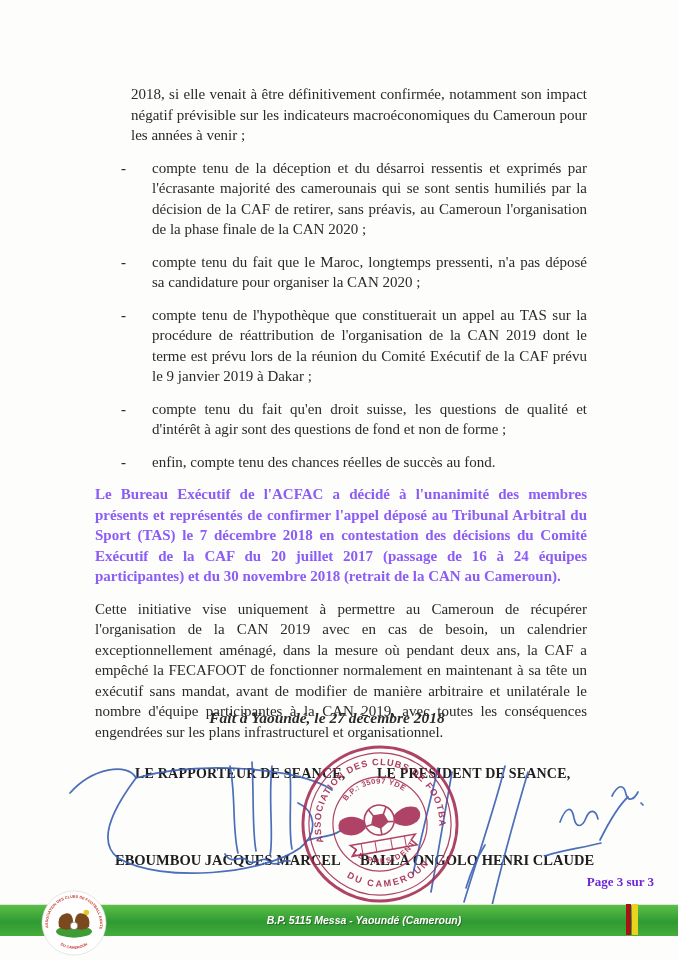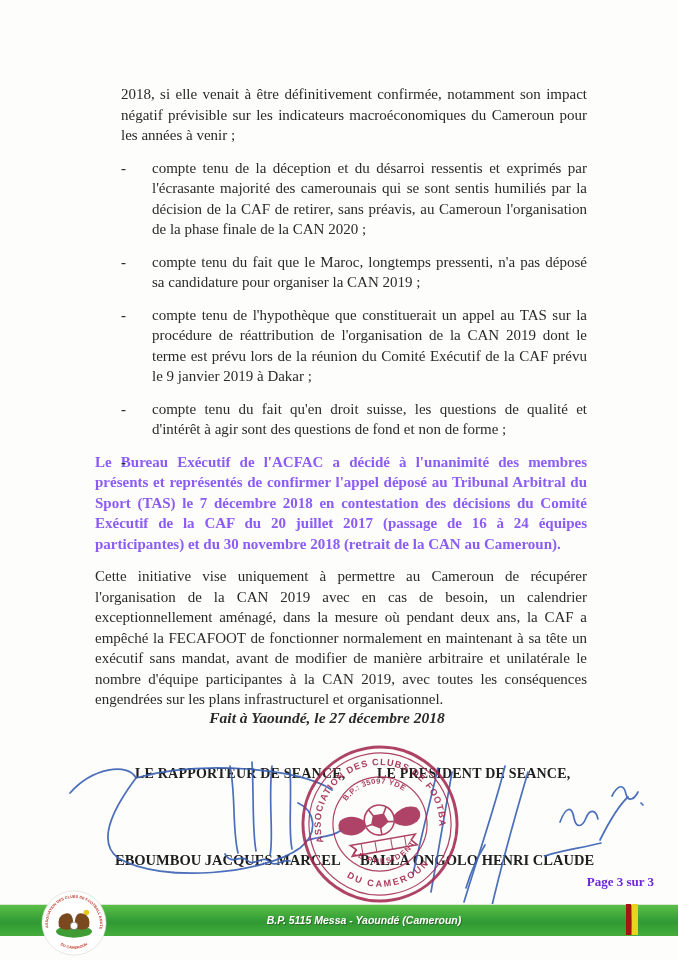--- a/index.html
+++ b/index.html
@@ -4,21 +4,21 @@
 <style>
   html,body{margin:0;padding:0;}
   body{width:678px;height:960px;position:relative;background:#ffffff;overflow:hidden;
        font-family:"Liberation Serif", serif;color:#262626;}
   .page{position:absolute;inset:0;background:#fdfdfc;}
 
   
   .text-col{position:absolute;left:95px;top:84px;width:492px;font-size:15px;line-height:20.5px;
             text-align:justify;color:#2a2a2a;}
   .para{margin:0 0 12px 0;}
-  .indented{margin-left:26px;}
+  .indented{margin-left:36px;}
   .list-item{position:relative;padding-left:57px;margin:0 0 12px 0;}
   .list-item .marker{position:absolute;left:26px;top:0;font-weight:bold;}
   .bold-para{font-weight:bold;color:#8b5cf6;}
 
   
   .dateline{position:absolute;left:16px;top:709px;width:622px;text-align:center;
             font-style:italic;font-weight:bold;font-size:15.5px;color:#2a2a2a;}
 
   
   .sig-title{position:absolute;top:766px;font-weight:bold;font-size:14px;letter-spacing:.2px;color:#1e1e1e;}
@@ -55,32 +55,33 @@
 
   <div class="text-col">
     <p class="para indented">2018, si elle venait à être définitivement confirmée, notamment son impact négatif prévisible sur les indicateurs macroéconomiques du Cameroun pour les années à venir ;</p>
 
     <div class="list-item">
       <span class="marker">-</span>
       <span>compte tenu de la déception et du désarroi ressentis et exprimés par l'écrasante majorité des camerounais qui se sont sentis humiliés par la décision de la CAF de retirer, sans préavis, au Cameroun l'organisation de la phase finale de la CAN 2020 ;</span>
     </div>
     <div class="list-item">
       <span class="marker">-</span>
-      <span>compte tenu du fait que le Maroc, longtemps pressenti, n'a pas déposé sa candidature pour organiser la CAN 2019 ;</span>
+      <span>compte tenu du fait que le Maroc, longtemps pressenti, n'a pas déposé sa candidature pour organiser la CAN 2020 ;</span>
     </div>
     <div class="list-item">
       <span class="marker">-</span>
       <span>compte tenu de l'hypothèque que constituerait un appel au TAS sur la procédure de réattribution de l'organisation de la CAN 2019 dont le terme est prévu lors de la réunion du Comité Exécutif de la CAF prévu le 9 janvier 2019 à Dakar ;</span>
     </div>
     <div class="list-item">
       <span class="marker">-</span>
       <span>compte tenu du fait qu'en droit suisse, les questions de qualité et d'intérêt à agir sont des questions de fond et non de forme ;</span>
     </div>
     <div class="list-item">
       <span class="marker">-</span>
+      <span>enfin, compte tenu des chances réelles de succès au fond.</span>
     </div>
 
     <p class="para bold-para">Le Bureau Exécutif de l'ACFAC a décidé à l'unanimité des membres présents et représentés de confirmer l'appel déposé au Tribunal Arbitral du Sport (TAS) le 7 décembre 2018 en contestation des décisions du Comité Exécutif de la CAF du 20 juillet 2017 (passage de 16 à 24 équipes participantes) et du 30 novembre 2018 (retrait de la CAN au Cameroun).</p>
     <p class="para">Cette initiative vise uniquement à permettre au Cameroun de récupérer l'organisation de la CAN 2019 avec en cas de besoin, un calendrier exceptionnellement aménagé, dans la mesure où pendant deux ans, la CAF a empêché la FECAFOOT de fonctionner normalement en maintenant à sa tête un exécutif sans mandat, avant de modifier de manière arbitraire et unilatérale le nombre d'équipe participantes à la CAN 2019, avec toutes les conséquences engendrées sur les plans infrastructurel et organisationnel.</p>
   </div>
 
   <div class="dateline">Fait à Yaoundé, le 27 décembre 2018</div>
 
   <div class="sig-title left">LE RAPPORTEUR DE SEANCE,</div>
   <div class="sig-title right">LE PRESIDENT DE SEANCE,</div>

